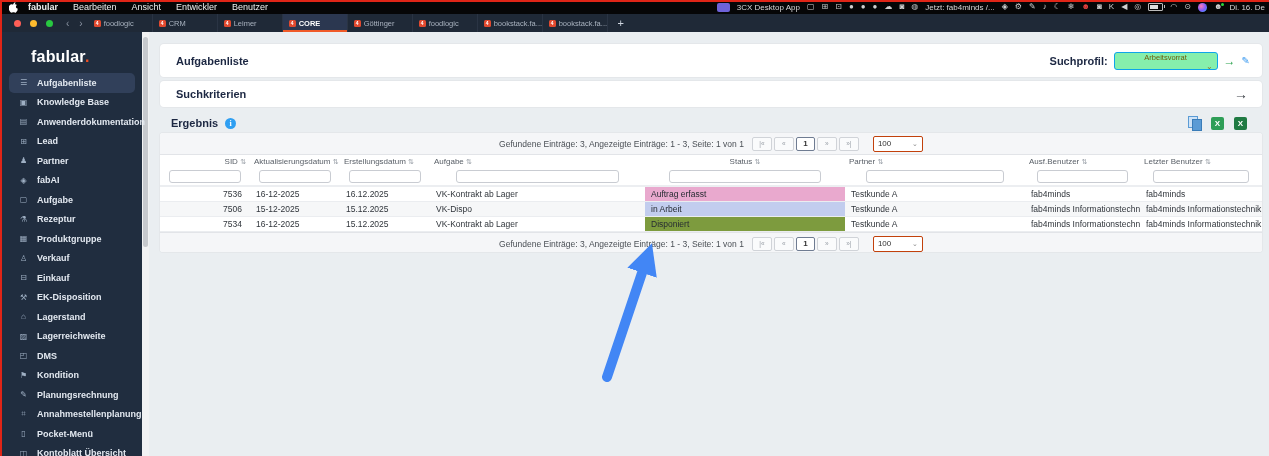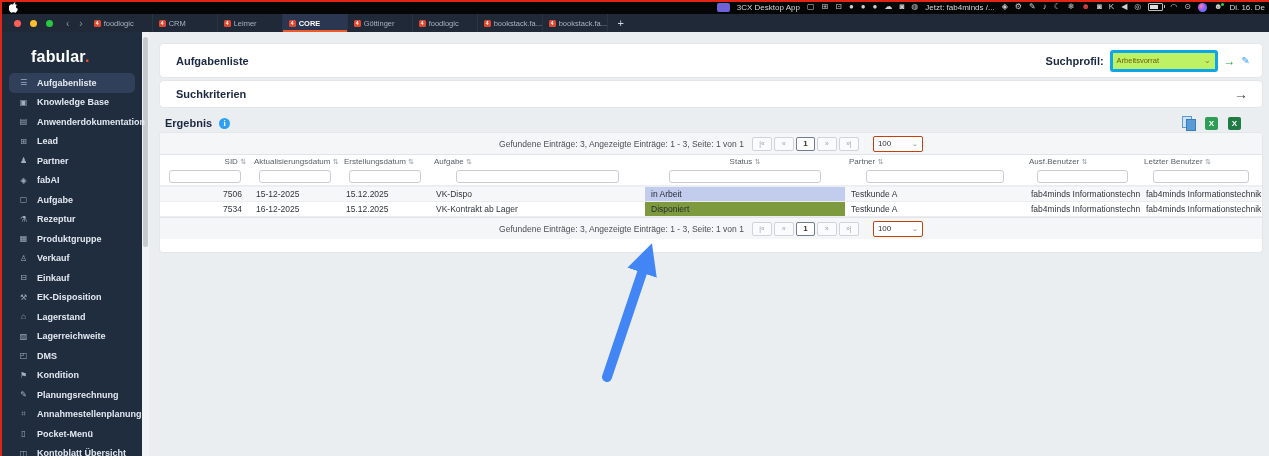--- a/index.html
+++ b/index.html
@@ -49,29 +49,29 @@
   
   .scroll{position:absolute;left:142px;top:32px;width:7px;height:424px;background:#f1f2f3;z-index:29;}
   .scroll .thumb{position:absolute;left:1px;top:5px;width:5px;height:210px;border-radius:3px;background:#c6c9cd;}
   
   .content{position:absolute;left:149px;top:32px;width:1120px;height:424px;background:#eaeef1;}
   .card{position:absolute;left:11px;width:1102px;background:#fff;border-radius:4px;box-shadow:0 0 0 1px #e4e7ea;}
   .card1{top:12px;height:33px;display:flex;align-items:center;}
   .pg-title{padding-left:16px;font-size:11px;font-weight:bold;color:#1c2742;}
   .profile{margin-left:auto;display:flex;align-items:center;gap:6px;padding-right:12px;justify-content:center;}
   .profile-lb{font-size:11px;font-weight:bold;color:#1c2742;}
-  .profile-sel{width:94px;height:16px;background:#bef264;border:3px solid #0ea5e9;border-radius:3px;
-    display:flex;align-items:center;padding:0 4px;cursor:pointer;}
+  .profile-sel{width:94px;height:16px;background:#86efac;border:1px solid #0ea5e9;border-radius:3px;
+    display:flex;align-items:center;padding:0 4px;cursor:pointer;flex-direction:column;}
   .profile-sel .val{font-size:7.5px;color:#6d5a0a;}
   .profile-sel .car{margin-left:auto;font-size:8px;color:#8a7a30;}
   .go-arrow{color:#2aa24c;font-weight:bold;font-size:12px;line-height:1;cursor:pointer;}
   .edit-ic{color:#3d9bf0;font-size:10px;cursor:pointer;}
   .card2{top:49px;height:26px;display:flex;align-items:center;}
   .sk-arrow{margin-left:auto;padding-right:14px;font-size:14px;font-weight:bold;color:#3a3f45;cursor:pointer;line-height:1;}
-  .erg-row{position:absolute;left:0;top:81px;width:1102px;height:20px;display:flex;align-items:center;}
+  .erg-row{position:absolute;left:6px;top:81px;width:1102px;height:20px;display:flex;align-items:center;}
   .info{width:11px;height:11px;border-radius:50%;background:#2f9ff2;color:#fff;font-size:8px;font-weight:bold;
     display:flex;align-items:center;justify-content:center;margin-left:7px;font-family:"Liberation Serif",serif;}
   .exports{margin-left:auto;display:flex;align-items:center;gap:10px;padding-right:10px;}
   .copy-ic{position:relative;width:13px;height:14px;cursor:pointer;}
   .copy-ic .b{position:absolute;left:0;top:0;width:8px;height:10px;background:#cfe3f7;border:1px solid #5b9bd5;}
   .copy-ic .f{position:absolute;left:4px;top:3px;width:8px;height:10px;background:#5b9bd5;border:1px solid #3a7cb8;}
   .xls{width:13px;height:13px;border-radius:2px;color:#fff;font-size:8px;font-weight:bold;
     display:flex;align-items:center;justify-content:center;cursor:pointer;}
   .xls.a{background:#2e9e57;} .xls.b{background:#1f7a43;}
   
@@ -108,20 +108,21 @@
 <div id="screen">
   <div class="red-top"></div>
   <div class="red-left"></div>
 
   <div class="menubar">
     <span class="apple">
       <svg width="9" height="11" viewBox="0 0 13 15">
           <path fill="#fff" d="M9.3 0c.1 1-.3 1.9-.9 2.6-.6.7-1.6 1.2-2.5 1.1-.1-.9.4-1.9 1-2.5C7.5.5 8.5 0 9.3 0zM12.4 11c-.3.8-.5 1.1-1 1.8-.6 1-1.5 2.2-2.6 2.2-1 0-1.2-.6-2.5-.6s-1.6.6-2.6.6c-1.1 0-1.9-1.1-2.6-2C-.8 10.1-.9 6.1 1 4.1c.7-.8 1.7-1.2 2.7-1.2 1.1 0 1.7.6 2.6.6.8 0 1.3-.6 2.6-.6.9 0 1.8.4 2.5 1.1-2.2 1.2-1.8 4.3 1 5z"></path>
         </svg>
     </span>
+    <span class="menus" id="mb-menus"><span class="menu-item app">fabular</span><span class="menu-item">Bearbeiten</span><span class="menu-item">Ansicht</span><span class="menu-item">Entwickler</span><span class="menu-item">Benutzer</span></span>
     <span class="mb-right" id="mb-right">
         <span class="chip-3cx"></span>
         <span>3CX Desktop App</span>
         <span class="mb-ic">▢</span>
         <span class="mb-ic">⊞</span>
         <span class="mb-ic">⊡</span>
         <span class="mb-ic">●</span>
         <span class="mb-ic">●</span>
         <span class="mb-ic">●</span>
         <span class="mb-ic">☁</span>
@@ -357,20 +358,30 @@
               <td class="flt"><input type="text" style=""></td>
               <td class="flt"><input type="text" style=""></td>
               <td class="flt"><input type="text" style=""></td>
               <td class="flt"><input type="text" style=""></td>
               <td class="flt"><input type="text" style=""></td>
               <td class="flt"><input type="text" style=""></td>
               <td class="flt"><input type="text" style=""></td>
             </tr>
           </thead>
         <tbody id="tbody">
+            <tr class="">
+              <td class="r">7536</td>
+              <td class="">16-12-2025</td>
+              <td class="">16.12.2025</td>
+              <td class="">VK-Kontrakt ab Lager</td>
+              <td class="status" style="background: rgb(233, 169, 206);">Auftrag erfasst</td>
+              <td class="">Testkunde A</td>
+              <td class="">fab4minds</td>
+              <td class="">fab4minds</td>
+            </tr>
             <tr class="alt">
               <td class="r">7506</td>
               <td class="">15-12-2025</td>
               <td class="">15.12.2025</td>
               <td class="">VK-Dispo</td>
               <td class="status" style="background: rgb(194, 205, 238);">in Arbeit</td>
               <td class="">Testkunde A</td>
               <td class="">fab4minds Informationstechnik GmbH</td>
               <td class="">fab4minds Informationstechnik</td>
             </tr>

